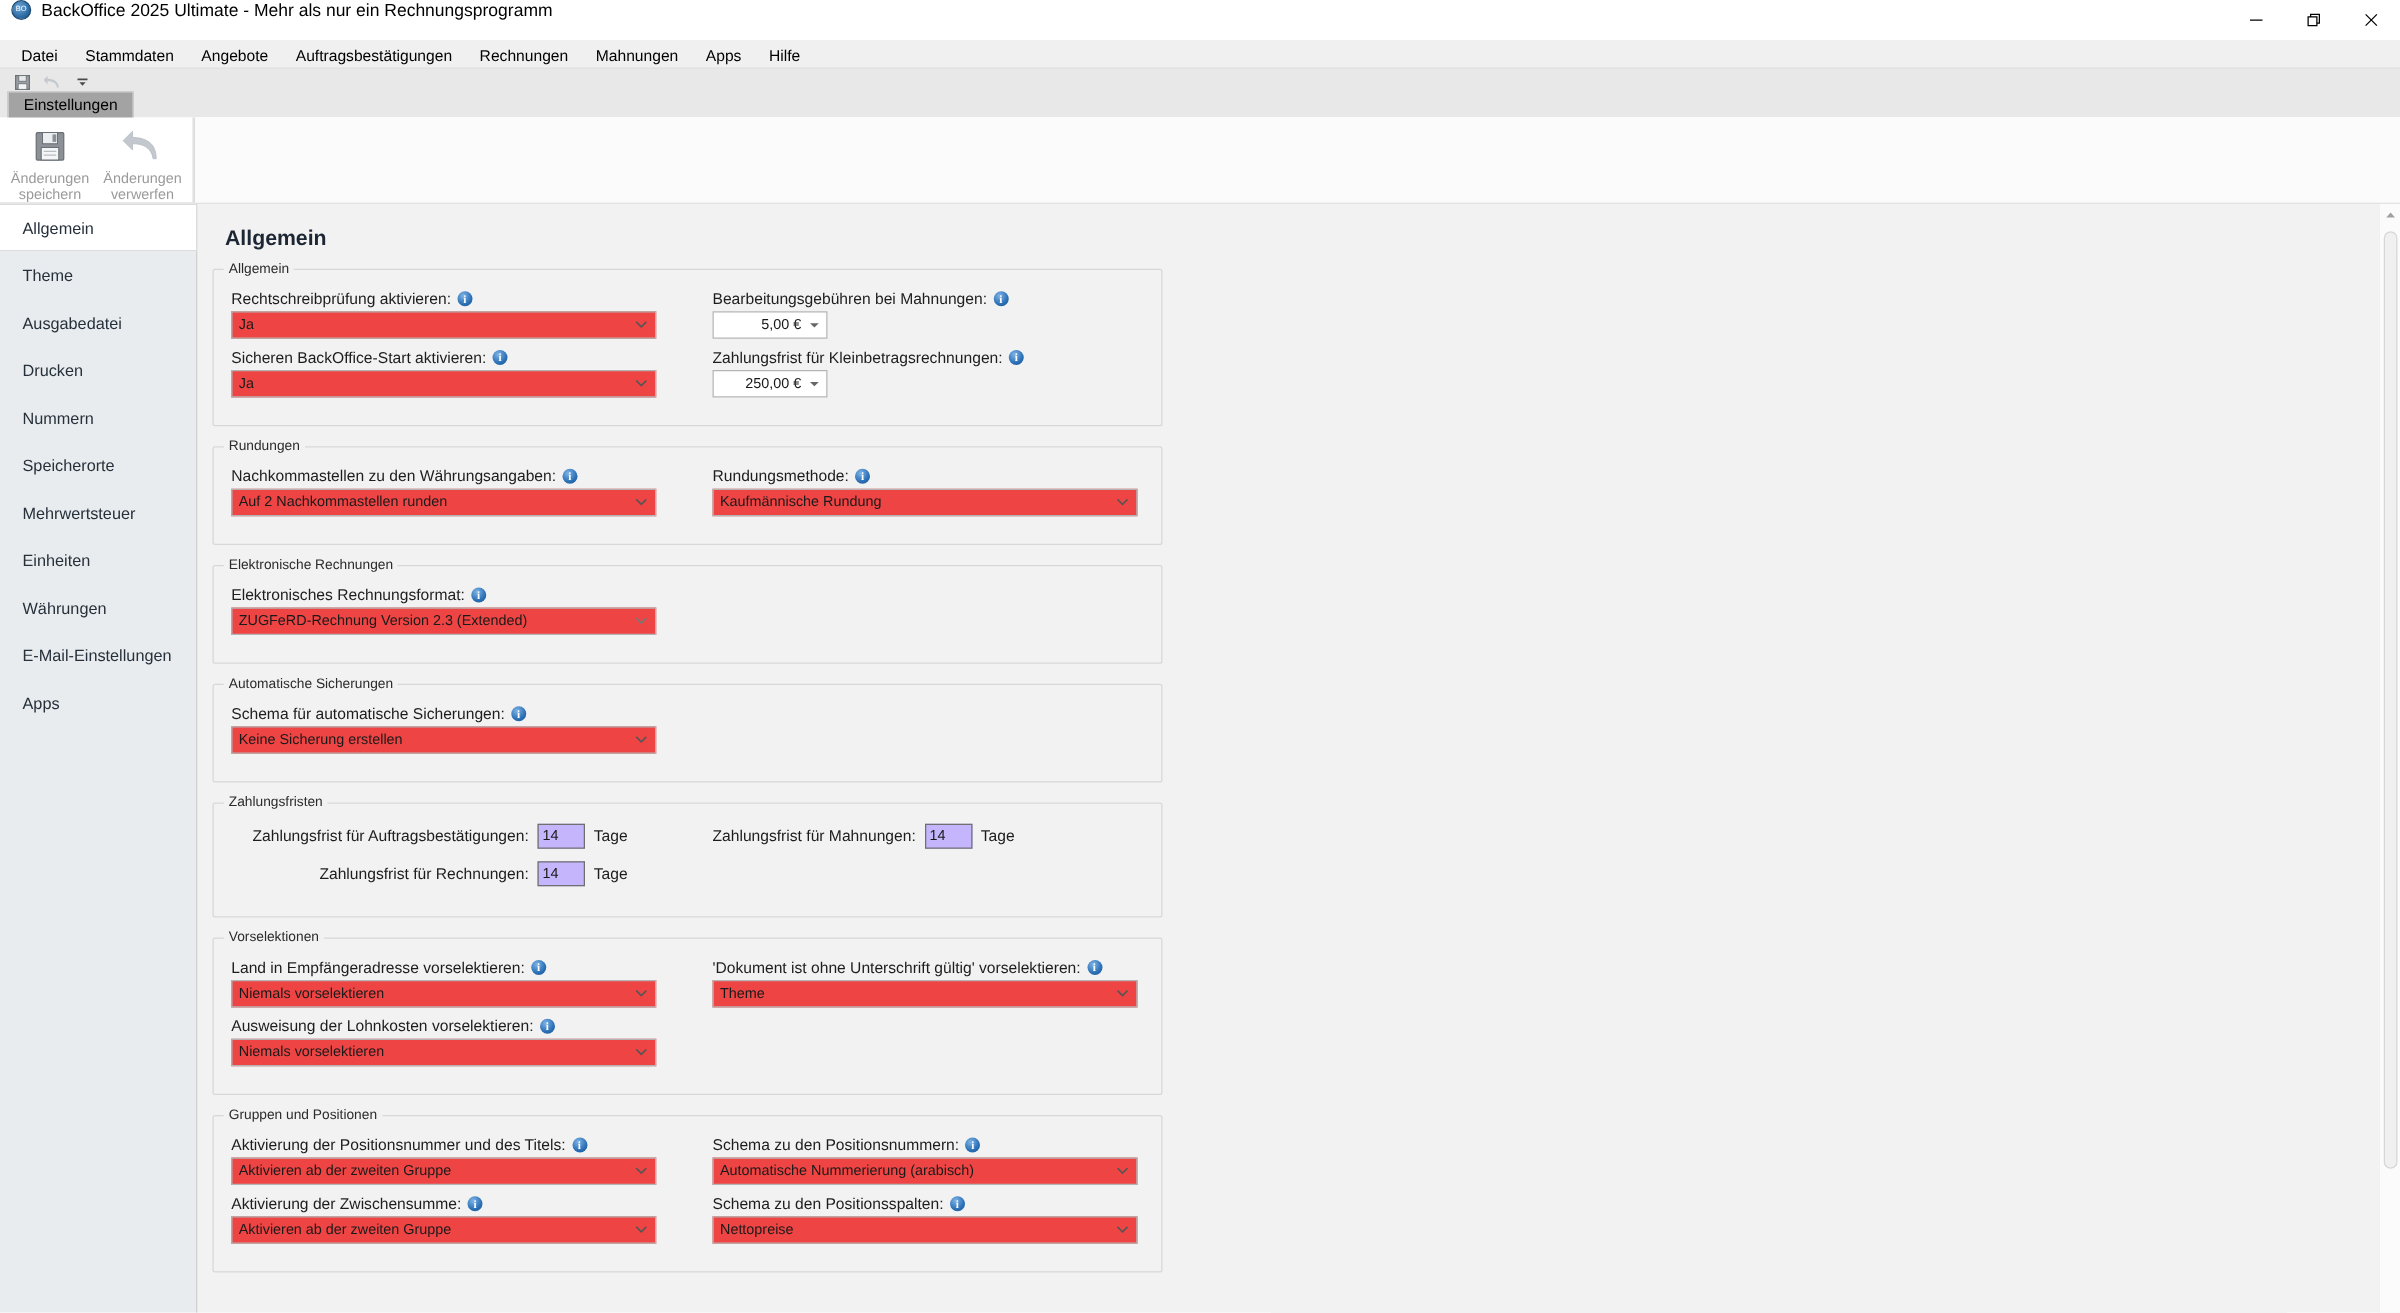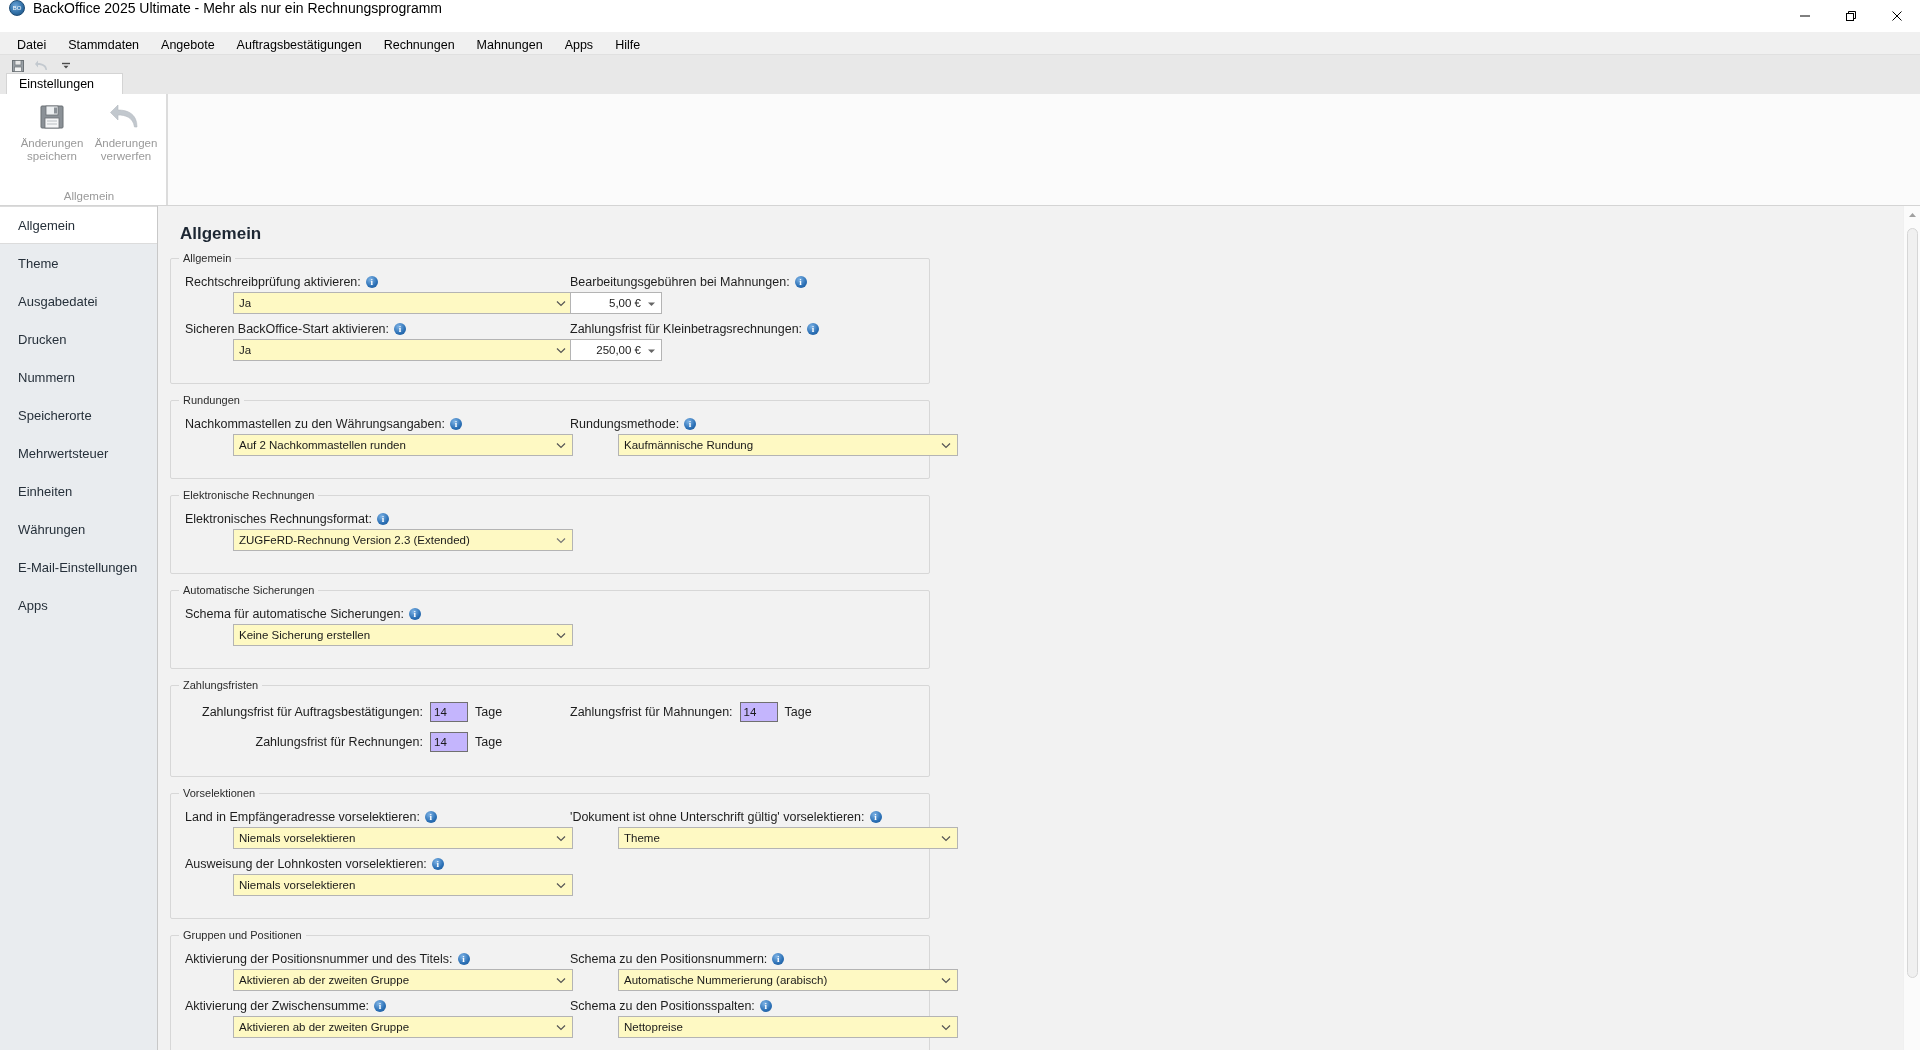--- a/index.html
+++ b/index.html
@@ -90,40 +90,39 @@
   
   .ribbon-tabs {
     background: #e8e8e8;
     height: 18px;
     display: flex;
     align-items: flex-end;
     padding-left: 6px;
     position: relative;
   }
   .ribbon-tab {
-    background: #ffffff;
+    background: #a3a3a3;
     border: 1px solid #d4d4d4;
     border-bottom: none;
     font-size: 12.5px;
     color: #000;
-    padding: 3px 28px 4px 12px;
+    padding: 3px 12px 4px 12px;
     position: relative;
     top: 1px;
     line-height: 13px;
     height: 22px;
     display: flex;
     align-items: center;
   }
   .ribbon-body {
     background: #ffffff;
-    height: 112px;
+    height: 69px;
     border-bottom: 1px solid #d4d4d4;
     display: flex;
     position: relative;
-    padding-left: 12px;
   }
   .ribbon-group {
     width: 155px;
     height: 100%;
     display: flex;
     flex-direction: column;
     border-right: 1px solid #dcdcdc;
     position: relative;
   }
   .ribbon-group-items {
@@ -240,33 +239,32 @@
     content: "i";
     position: absolute; inset: 0;
     color: #fff; font-size: 9px; font-weight: bold;
     display: flex; align-items: center; justify-content: center;
     font-family: "Liberation Serif", serif;
   }
 
   select.combo, .combo {
     width: 100%;
     height: 22px;
-    background: #fef9c3;
+    background: #ef4444;
     border: 1px solid #b4b4b4;
     font-size: 11.5px;
     color: #1a1a1a;
     padding: 0 18px 0 5px;
     display: flex;
     align-items: center;
     position: relative;
     appearance: none;
     -webkit-appearance: none;
     border-radius: 0;
     font-family: "Liberation Sans", sans-serif;
-    margin-left: 48px;
   }
   .combo .chev {
     position: absolute;
     right: 6px; top: 50%;
     transform: translateY(-50%);
   }
   .combo-txt { overflow: hidden; white-space: nowrap; }
 
   
   .spin {

